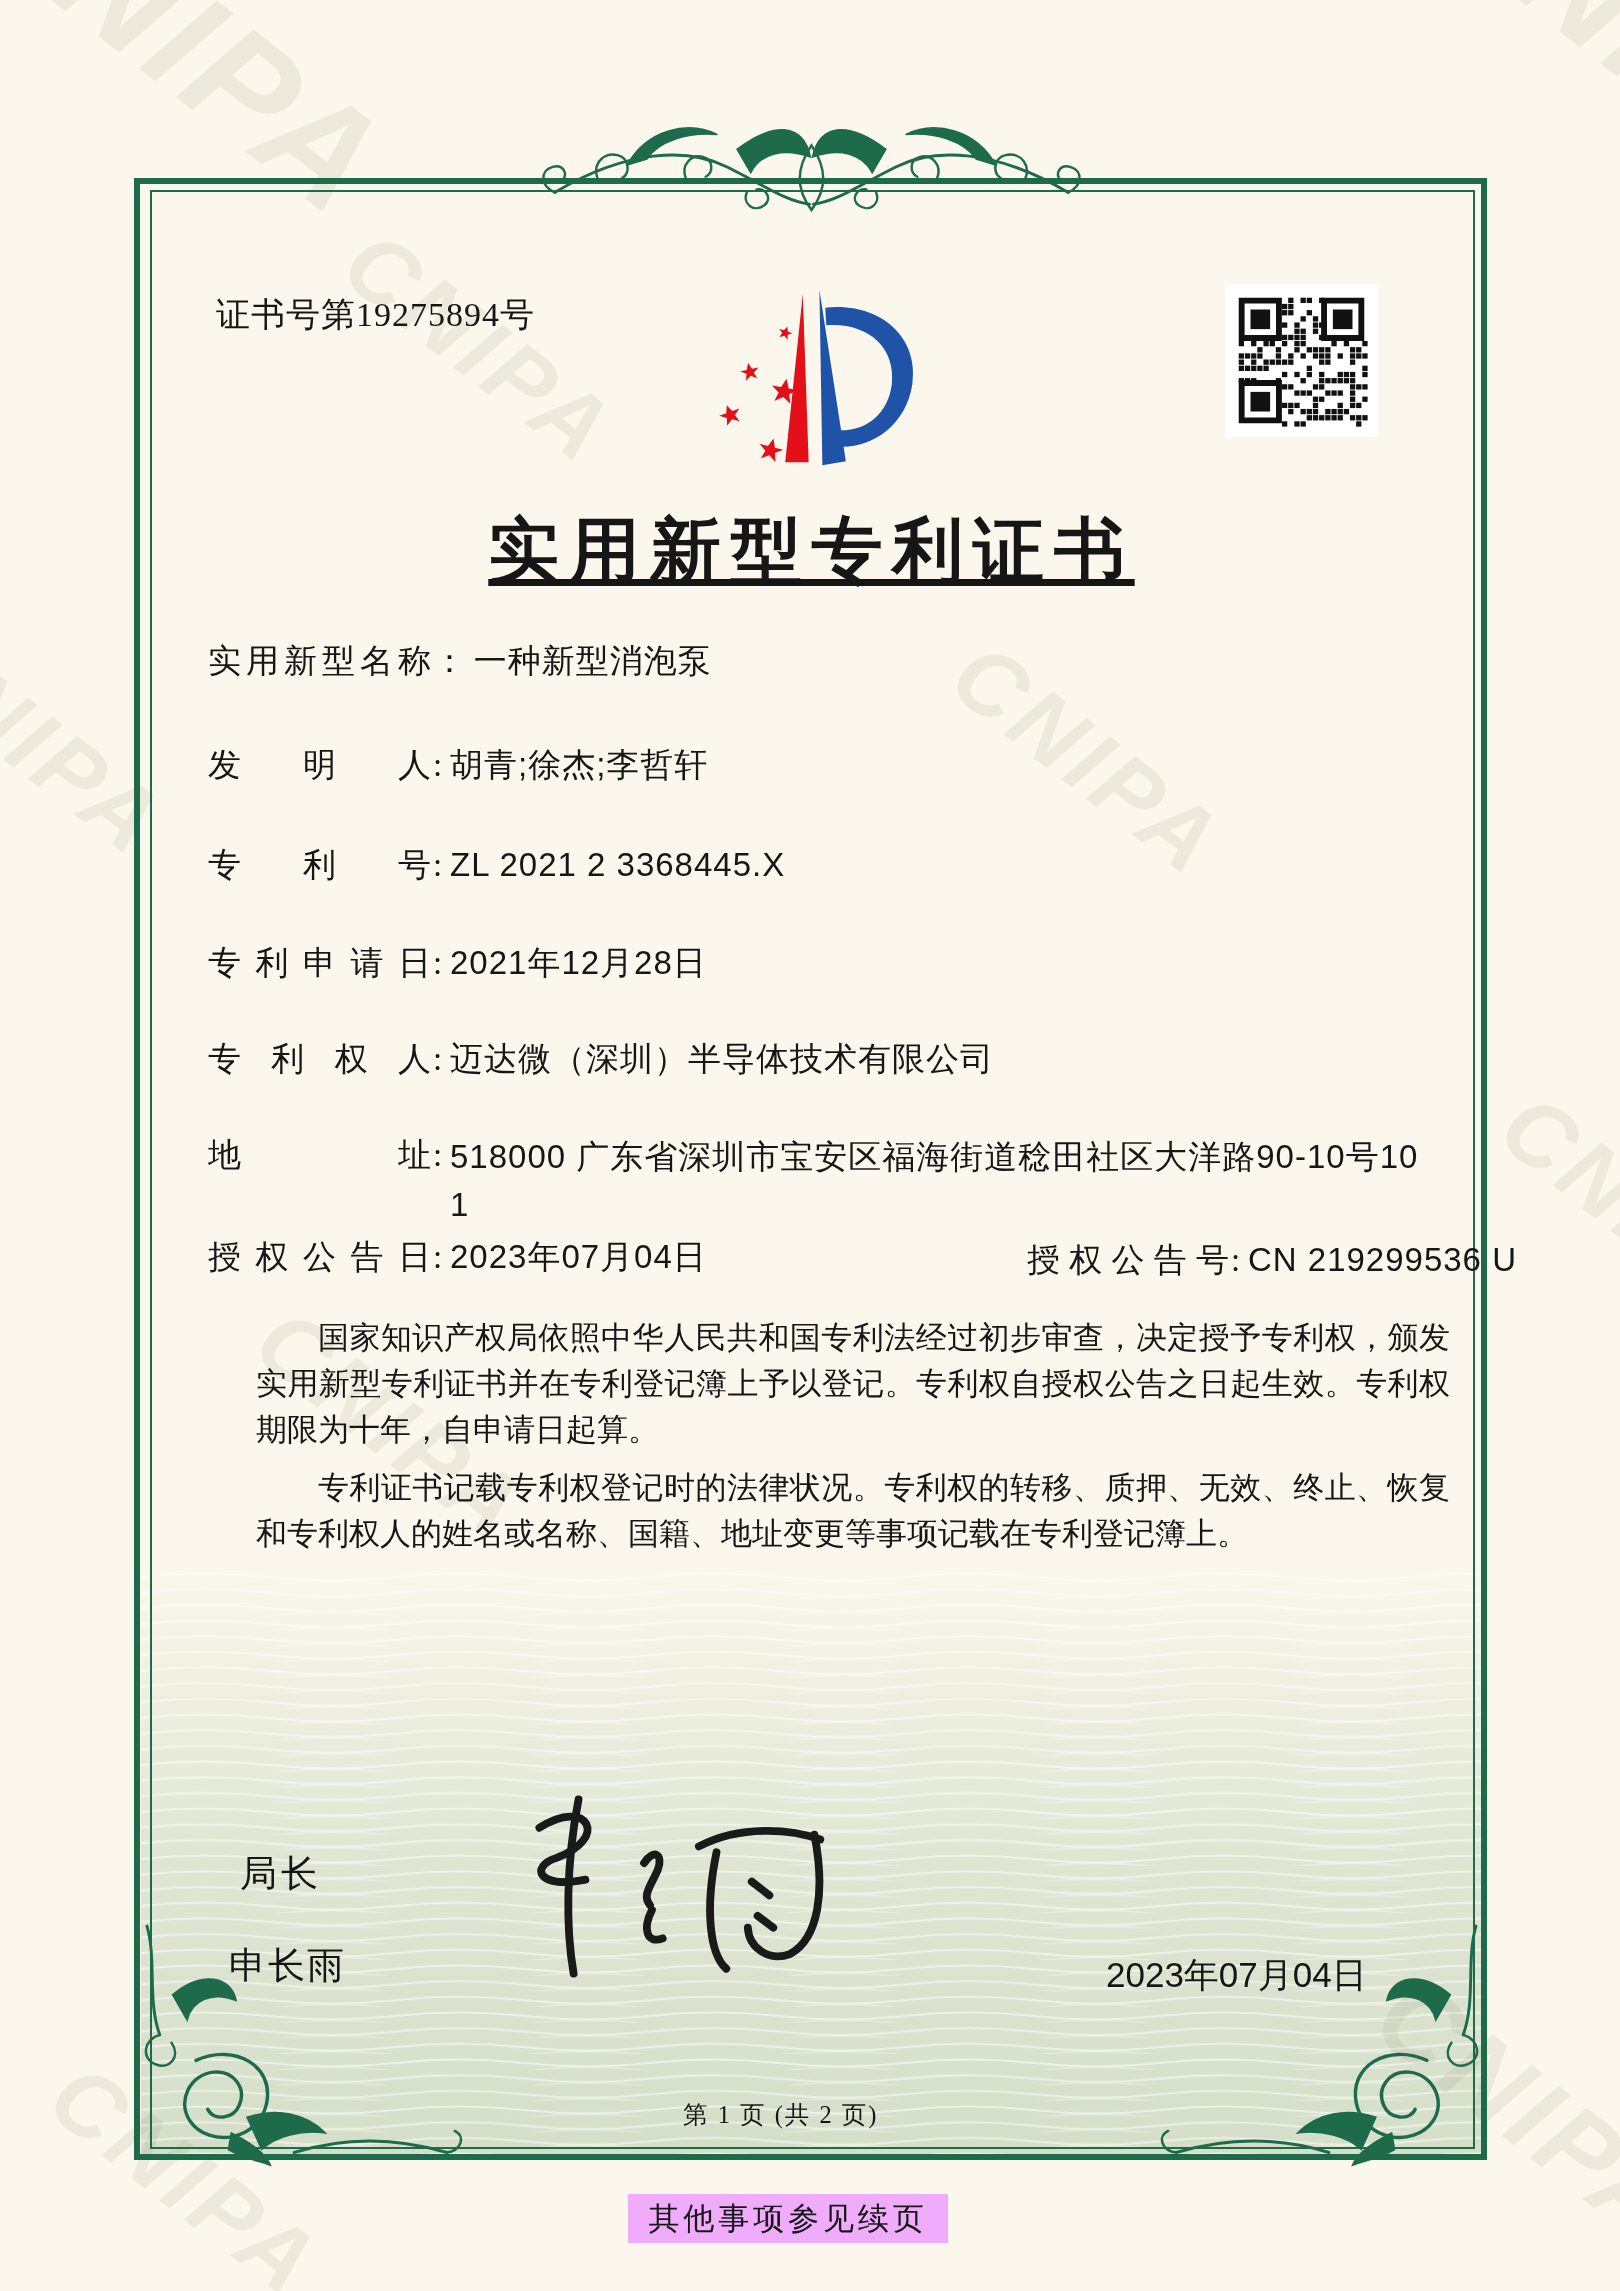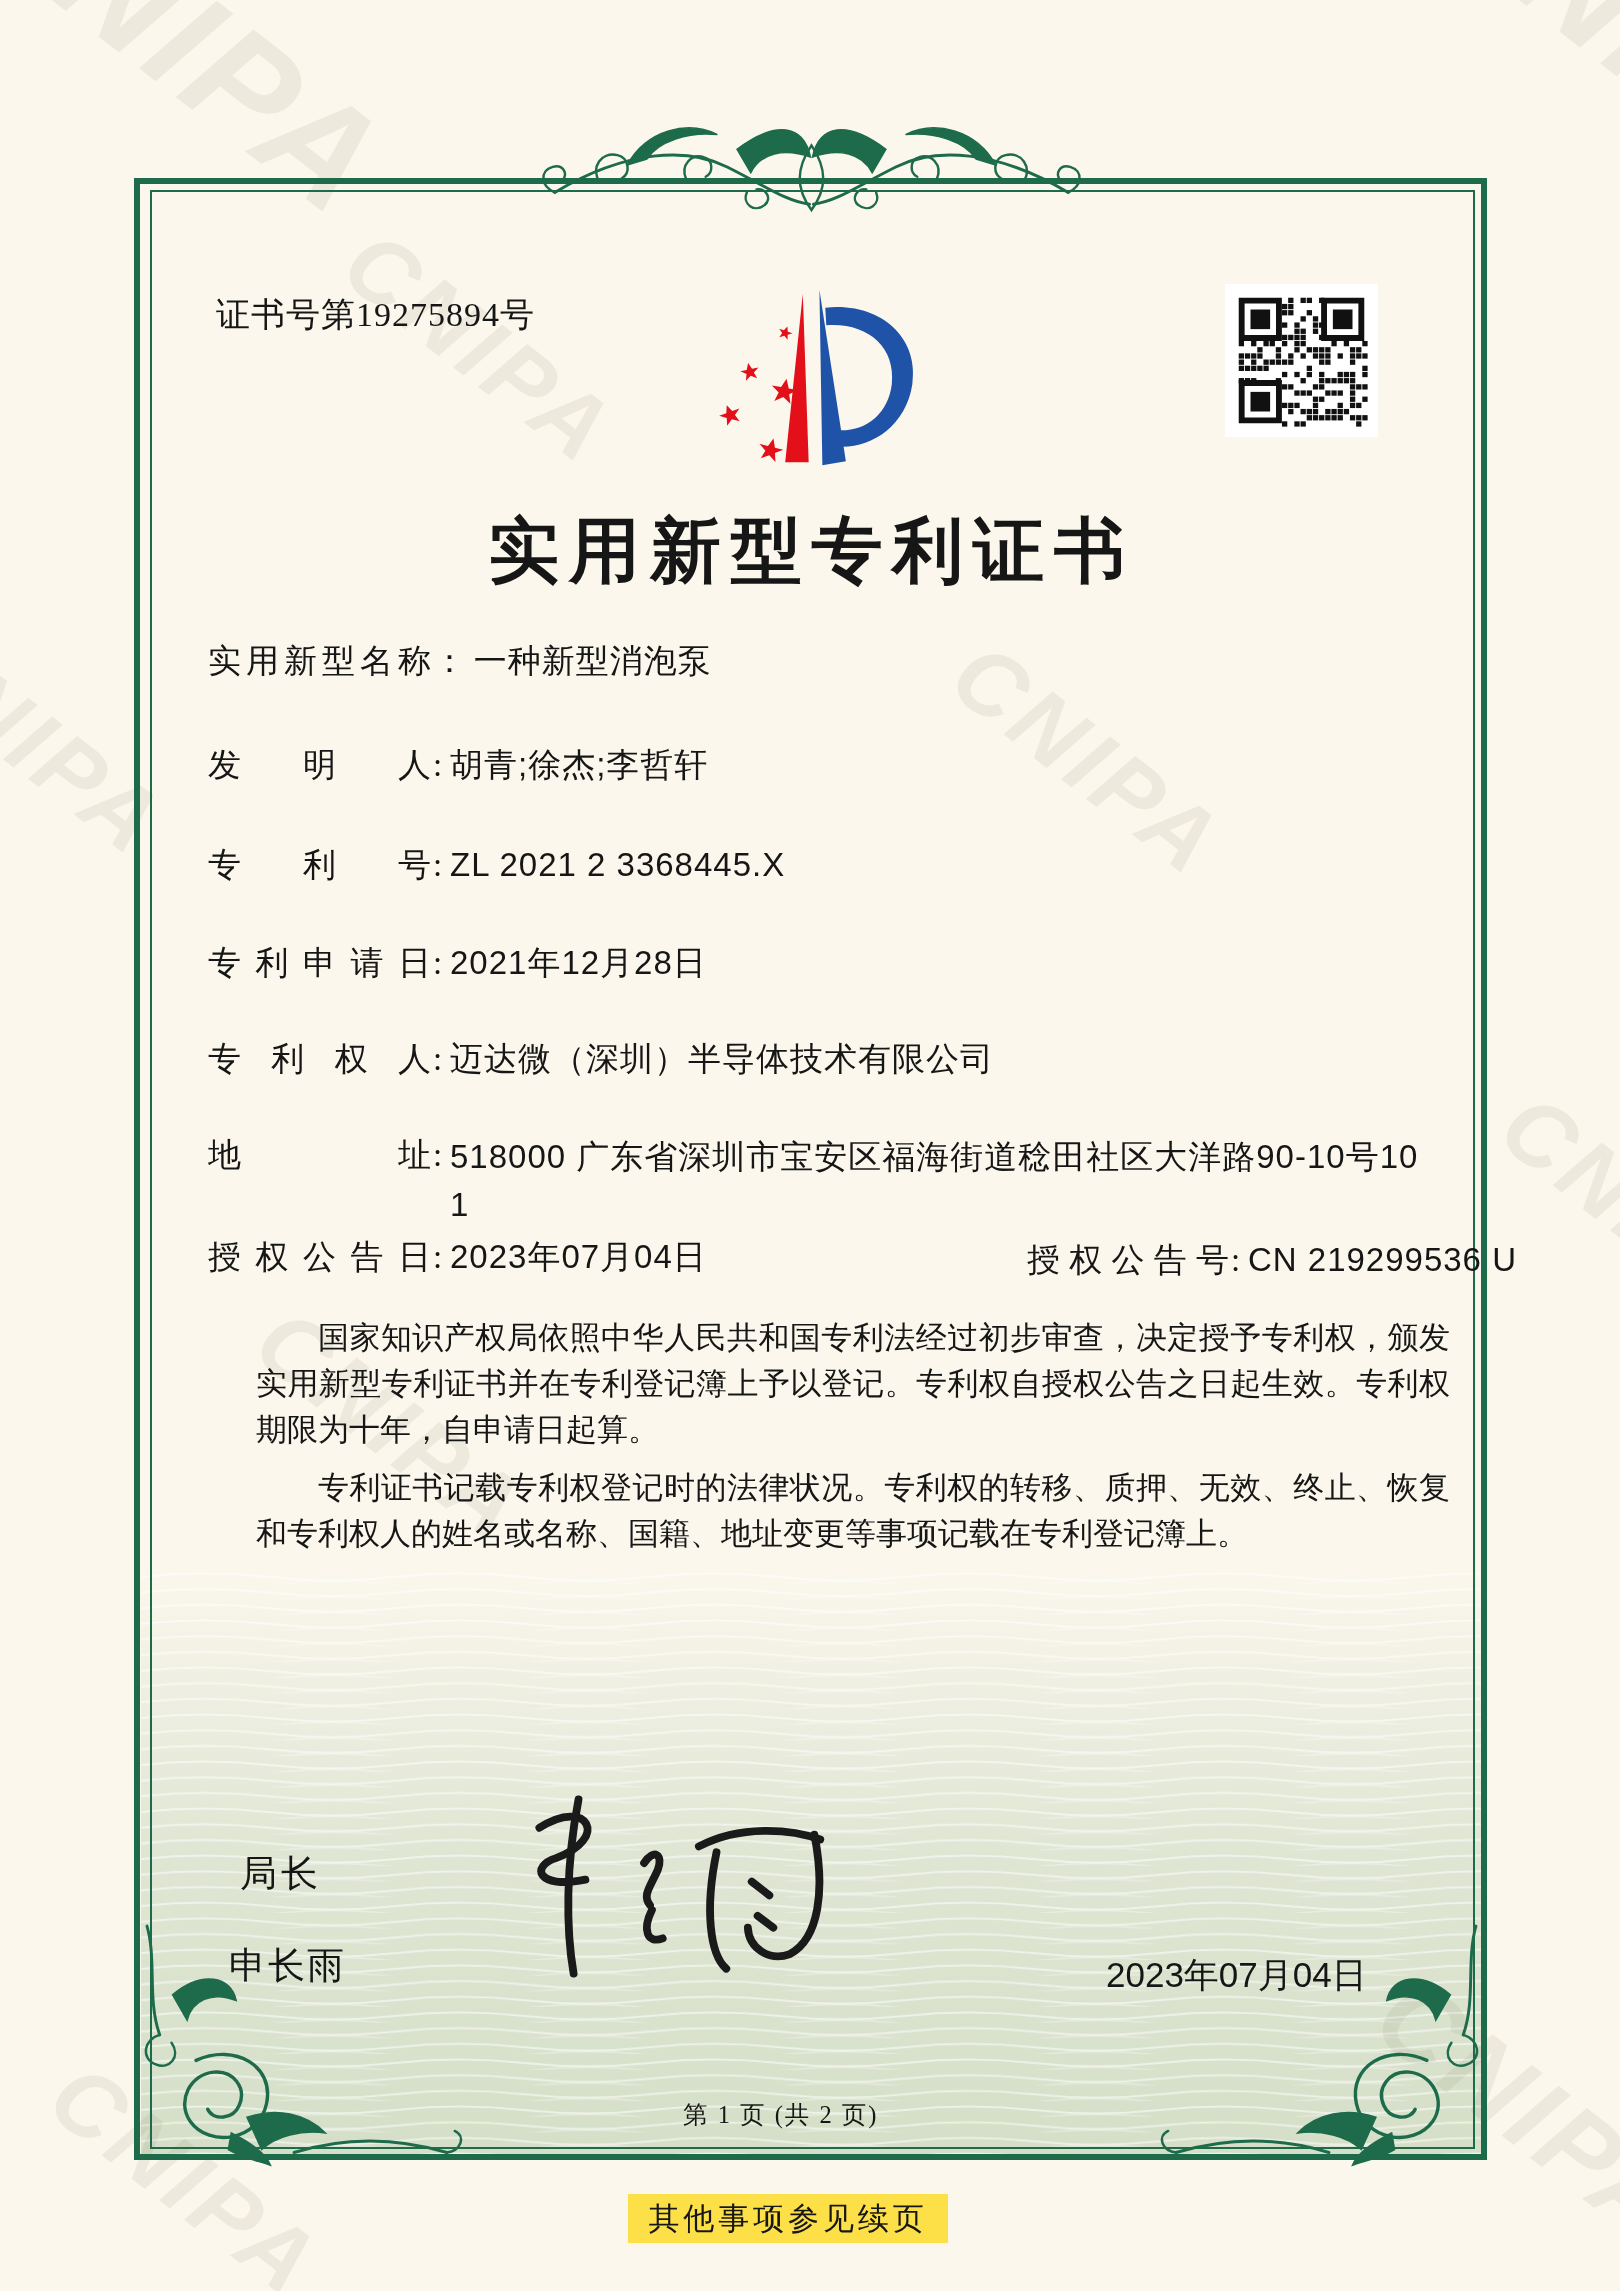--- a/index.html
+++ b/index.html
@@ -19,21 +19,21 @@
 
   
   .frame-outer{position:absolute;left:134px;top:178px;width:1341px;height:1970px;
       border:6.9px solid #1D6B4A;}
   .frame-inner{position:absolute;left:150px;top:190px;width:1321px;height:1955px;
       border:2px solid #1D6B4A;}
   .deco{position:absolute;left:0;top:0;width:1620px;height:2292px;pointer-events:none;}
 
   .cert-no{position:absolute;left:216px;top:292px;font-size:34px;letter-spacing:1px;}
   .cert-title{position:absolute;left:134px;top:504px;width:1355px;text-align:center;
-      font-size:71px;font-weight:700;letter-spacing:9.8px;}
+      font-size:71px;font-weight:700;letter-spacing:9.8px;text-decoration:underline;}
 
   .field-row{position:absolute;left:208px;font-size:33px;white-space:nowrap;}
   .field-label{display:inline-block;width:223px;text-align:justify;text-align-last:justify;}
   .field-sep{display:inline-block;margin:0 7.8px 0 2px;}
   .field-value{font-family:"Liberation Sans","DejaVu Sans",sans-serif;letter-spacing:1px;}
   .field-value.wrap{display:inline-block;width:980px;vertical-align:top;white-space:normal;
       word-break:break-all;line-height:1.45;}
   .grant2{position:absolute;left:819px;top:3px;}
   .grant2 .field-label{width:202px;}
 
@@ -47,21 +47,21 @@
   .signer-title{position:absolute;left:240px;top:1849px;font-size:37px;letter-spacing:3.9px;}
   .signer-name{position:absolute;left:229px;top:1941px;font-size:37px;letter-spacing:2px;}
   .signature{position:absolute;left:495px;top:1772px;}
 
   .issue-date{position:absolute;left:1106px;top:1952px;font-size:35px;
       font-family:"Liberation Sans","DejaVu Sans",sans-serif;}
 
   .page-footer{position:absolute;left:683px;top:2098px;font-size:24.5px;letter-spacing:2px;}
 
   .note-box{position:absolute;left:628px;top:2194px;width:320px;height:49px;
-      background:#fde047;text-align:center;line-height:49px;font-size:31px;letter-spacing:3.9px;}
+      background:#f0abfc;text-align:center;line-height:49px;font-size:31px;letter-spacing:3.9px;}
 
   .logo{position:absolute;left:704px;top:286px;}
   .qr{position:absolute;left:1225px;top:284px;width:153px;height:153px;background:#fff;}
   .qr svg{position:absolute;left:0;top:0;}
 </style>
 </head>
 <body>
 
 <div class="page">
 

